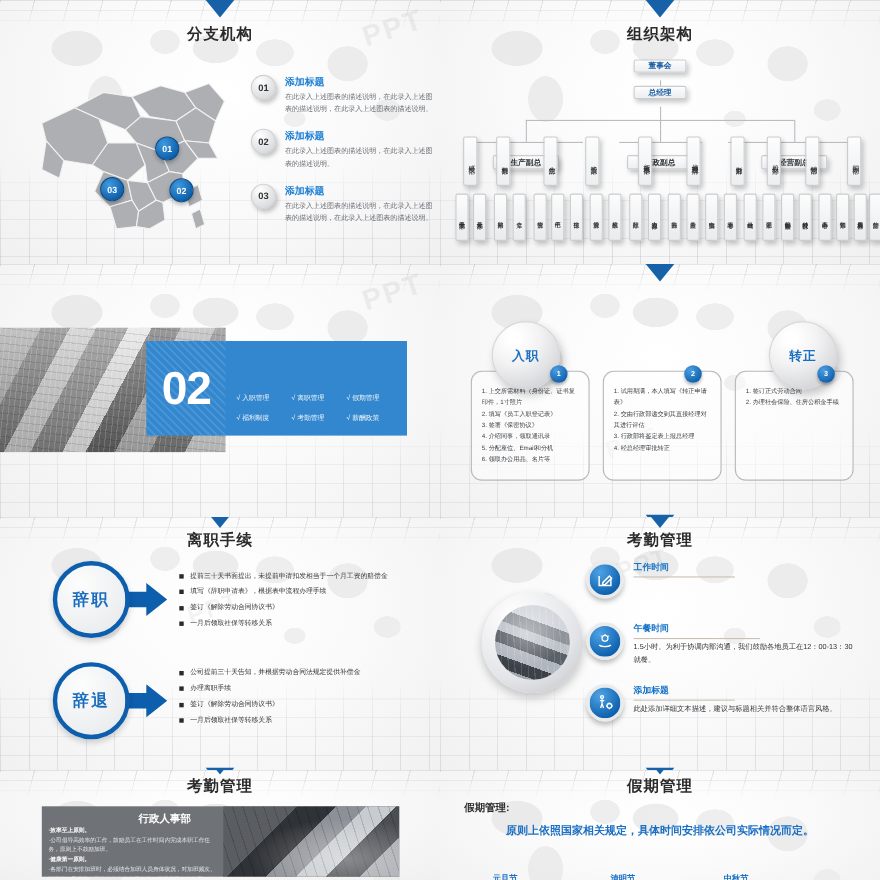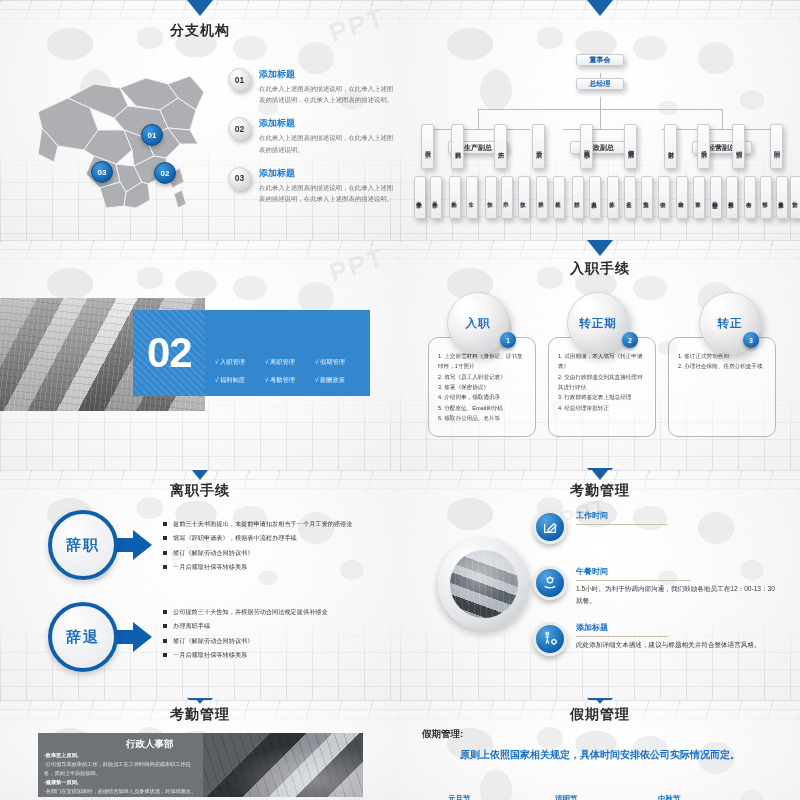--- a/index.html
+++ b/index.html
@@ -243,20 +243,21 @@
           <div class="b-p">在此录入上述图表的描述说明，在此录入上述图表的描述说明，在此录入上述图表的描述说明。</div>
         </div>
       </div>
     </div>
   </div>
 
   <div class="slide" style="left:400px;top:0;">
     <div class="ceil"></div>
     <div class="floor"></div>
     <div class="tri top"></div>
+    <div class="stitle" style="top:22px;">组织架构</div>
 
     <div class="oc">
 
       <div class="ln v" style="left:200px;top:25px;height:11px;"></div>
       <div class="ln v" style="left:200px;top:49px;height:12px;"></div>
       <div class="ln h" style="left:78px;top:61px;width:244px;"></div>
       <div class="ln v" style="left:78px;top:61px;height:8px;"></div>
       <div class="ln v" style="left:200px;top:61px;height:8px;"></div>
       <div class="ln v" style="left:322px;top:61px;height:8px;"></div>
       <div class="ln h" style="left:28px;top:81px;width:102px;"></div>
@@ -328,21 +329,20 @@
       </div>
     </div>
     <div class="tri bot" style="bottom:-6px;"></div>
   </div>
 
   <div class="slide" style="left:400px;top:240px;">
     <div class="ceil"></div>
     <div class="floor"></div>
     <div class="wm2">PPT</div>
     <div class="tri top"></div>
-    <div class="stitle" style="top:20px;">入职手续</div>
 
     <div class="ob-card" style="left:28px;">
       <ol>
         <li>1. 上交所需材料（身份证、证书复印件，1寸照片</li>
         <li>2. 填写《员工入职登记表》</li>
         <li>3. 签署《保密协议》</li>
         <li>4. 介绍同事，领取通讯录</li>
         <li>5. 分配座位、Email和分机</li>
         <li>6. 领取办公用品、名片等</li>
       </ol>
@@ -351,21 +351,20 @@
     <div class="ob-badge" style="left:100px;">1</div>
 
     <div class="ob-card" style="left:148px;">
       <ol>
         <li>1. 试用期满，本人填写《转正申请表》</li>
         <li>2. 交由行政部递交到其直接经理对其进行评估</li>
         <li>3. 行政部将鉴定表上报总经理</li>
         <li>4. 经总经理审批转正</li>
       </ol>
     </div>
-    <div class="ob-circle" style="left:167px;">转正期</div>
     <div class="ob-badge" style="left:222px;">2</div>
 
     <div class="ob-card" style="left:268px;">
       <ol>
         <li>1. 签订正式劳动合同</li>
         <li>2. 办理社会保险、住房公积金手续</li>
       </ol>
     </div>
     <div class="ob-circle" style="left:299px;">转正</div>
     <div class="ob-badge" style="left:343px;">3</div>

